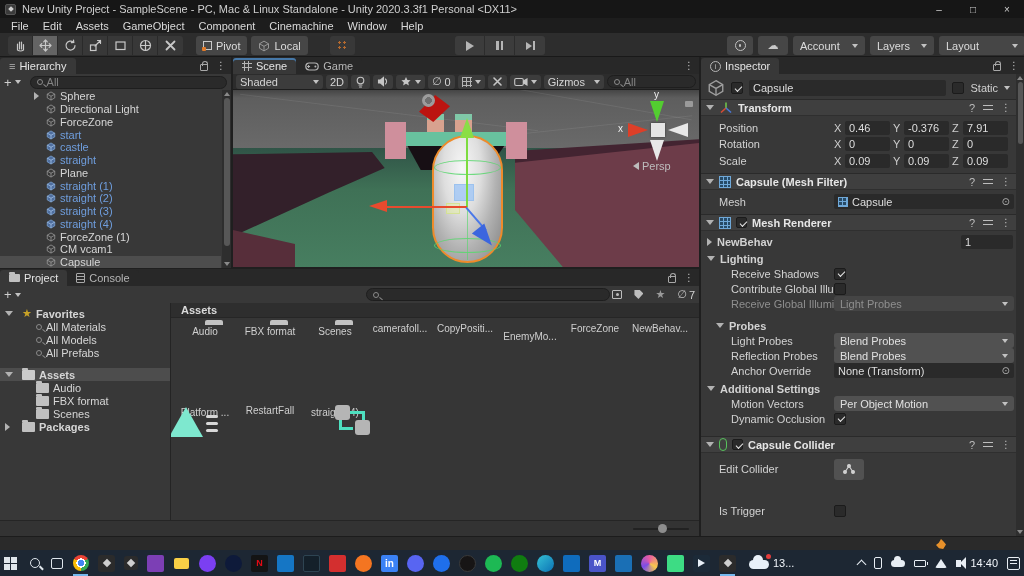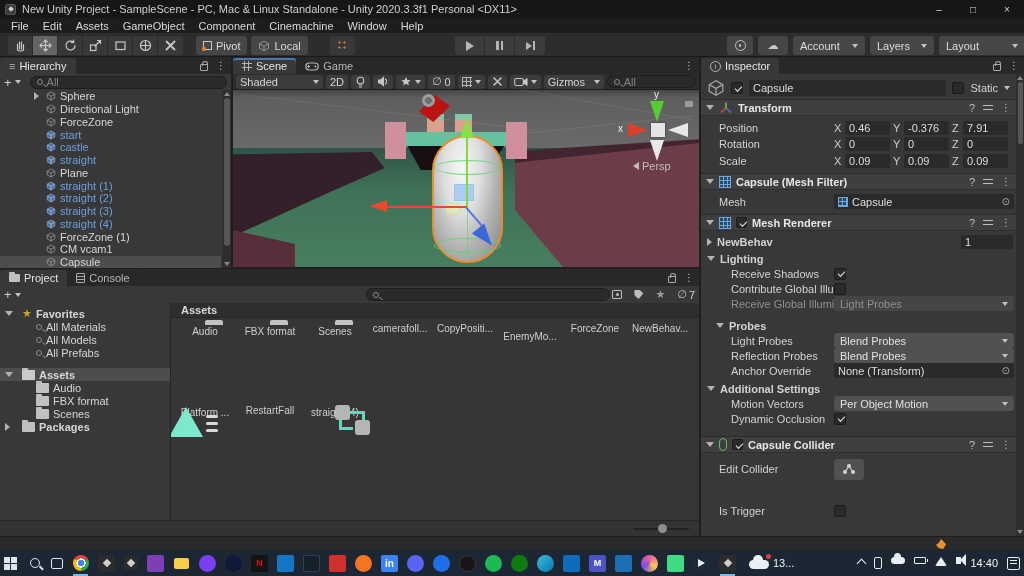--- a/index.html
+++ b/index.html
@@ -182,21 +182,21 @@
     linear-gradient(#dfe6ec,#dfe6ec) 7px 7px/6px 6px no-repeat}
   .win-search{width:10px;height:10px;border:1.6px solid #dfe6ec;border-radius:50%;position:relative}
   .win-search::after{content:"";position:absolute;left:8px;top:8px;width:5px;height:1.6px;background:#dfe6ec;transform:rotate(45deg)}
   .win-task{width:12px;height:11px;border:1.4px solid #dfe6ec;border-radius:2px}
   .circ{border-radius:50%}
   .chromei{width:16px;height:16px;border-radius:50%;background:
     radial-gradient(circle at 50% 50%,#4285f4 0 3.2px,#fff 3.2px 4.6px,transparent 4.6px),
     conic-gradient(from -60deg,#ea4335 0 120deg,#34a853 120deg 240deg,#fbbc05 240deg 360deg)}
   .dark-sq{background:#2b2b2b;border-radius:3px}
   .dark-sq::before{content:"";width:6px;height:6px;background:#cfcfcf;transform:rotate(45deg)}
-  .tray{margin-left:auto;display:flex;gap:9px;color:#e8eef4}
+  .tray{margin-left:auto;display:flex;align-items:center;gap:9px;color:#e8eef4}
   .chev{width:7px;height:7px;border-left:1.6px solid #e8eef4;border-top:1.6px solid #e8eef4;transform:rotate(45deg);margin-top:3px}
   .phonei{width:8px;height:12px;border:1.3px solid #e8eef4;border-radius:2px}
   .cloudi{width:14px;height:7px;background:#e8eef4;border-radius:5px;position:relative}
   .cloudi::before{content:"";position:absolute;left:3px;top:-4px;width:7px;height:7px;background:#e8eef4;border-radius:50%}
   .batti{width:12px;height:7px;border:1.2px solid #e8eef4;border-radius:1px;position:relative}
   .batti::after{content:"";position:absolute;right:-3px;top:1.5px;width:1.5px;height:3px;background:#e8eef4}
   .wifii{width:0;height:0;border-left:6px solid transparent;border-right:6px solid transparent;border-bottom:9px solid #e8eef4;border-radius:2px}
   .voli{width:5px;height:7px;background:#e8eef4;position:relative}
   .voli::after{content:"";position:absolute;left:4px;top:-2.5px;width:0;height:0;border-top:6px solid transparent;border-bottom:6px solid transparent;border-right:6px solid #e8eef4}
   .notifi{width:13px;height:13px;border:1.3px solid #e8eef4;border-radius:2px;position:relative}

